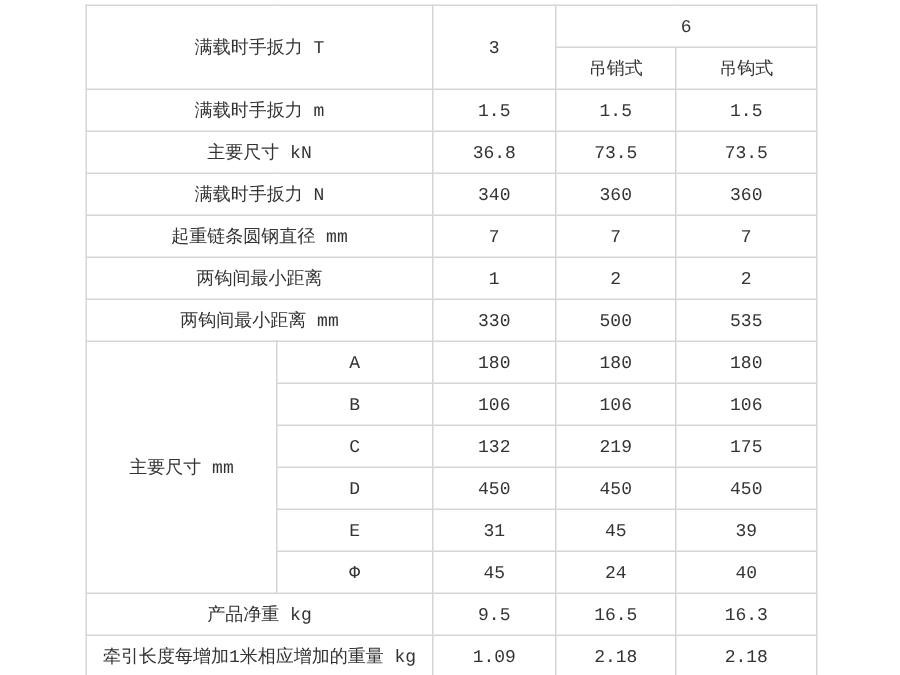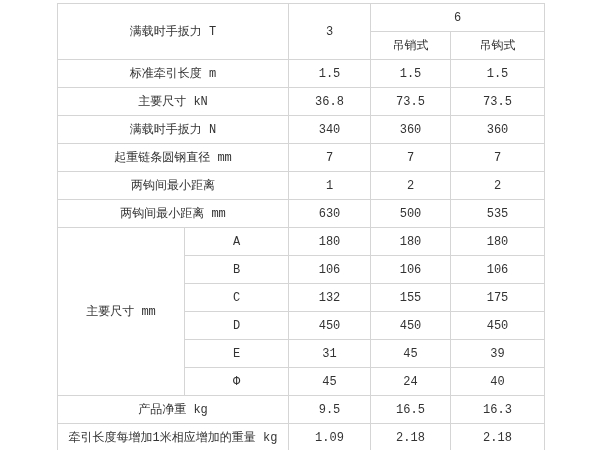--- a/index.html
+++ b/index.html
@@ -54,21 +54,21 @@
       <td colspan="2" rowspan="2">满载时手扳力 T</td>
       <td rowspan="2">3</td>
       <td colspan="2">6</td>
     </tr>
     <tr>
       <td>吊销式</td>
       <td>吊钩式</td>
     </tr>
 
     <tr>
-      <td colspan="2">标准牵引长度 m</td>
+      <td colspan="2">满载时手扳力 m</td>
       <td>1.5</td>
       <td>1.5</td>
       <td>1.5</td>
     </tr>
     <tr>
       <td colspan="2">主要尺寸 kN</td>
       <td>36.8</td>
       <td>73.5</td>
       <td>73.5</td>
     </tr>
@@ -85,42 +85,42 @@
       <td>7</td>
     </tr>
     <tr>
       <td colspan="2">两钩间最小距离</td>
       <td>1</td>
       <td>2</td>
       <td>2</td>
     </tr>
     <tr>
       <td colspan="2">两钩间最小距离 mm</td>
-      <td>630</td>
+      <td>330</td>
       <td>500</td>
       <td>535</td>
     </tr>
 
     <tr>
       <td rowspan="6">主要尺寸 mm</td>
       <td>A</td>
       <td>180</td>
       <td>180</td>
       <td>180</td>
     </tr>
     <tr>
       <td>B</td>
       <td>106</td>
       <td>106</td>
       <td>106</td>
     </tr>
     <tr>
       <td>C</td>
       <td>132</td>
-      <td>155</td>
+      <td>219</td>
       <td>175</td>
     </tr>
     <tr>
       <td>D</td>
       <td>450</td>
       <td>450</td>
       <td>450</td>
     </tr>
     <tr>
       <td>E</td>

